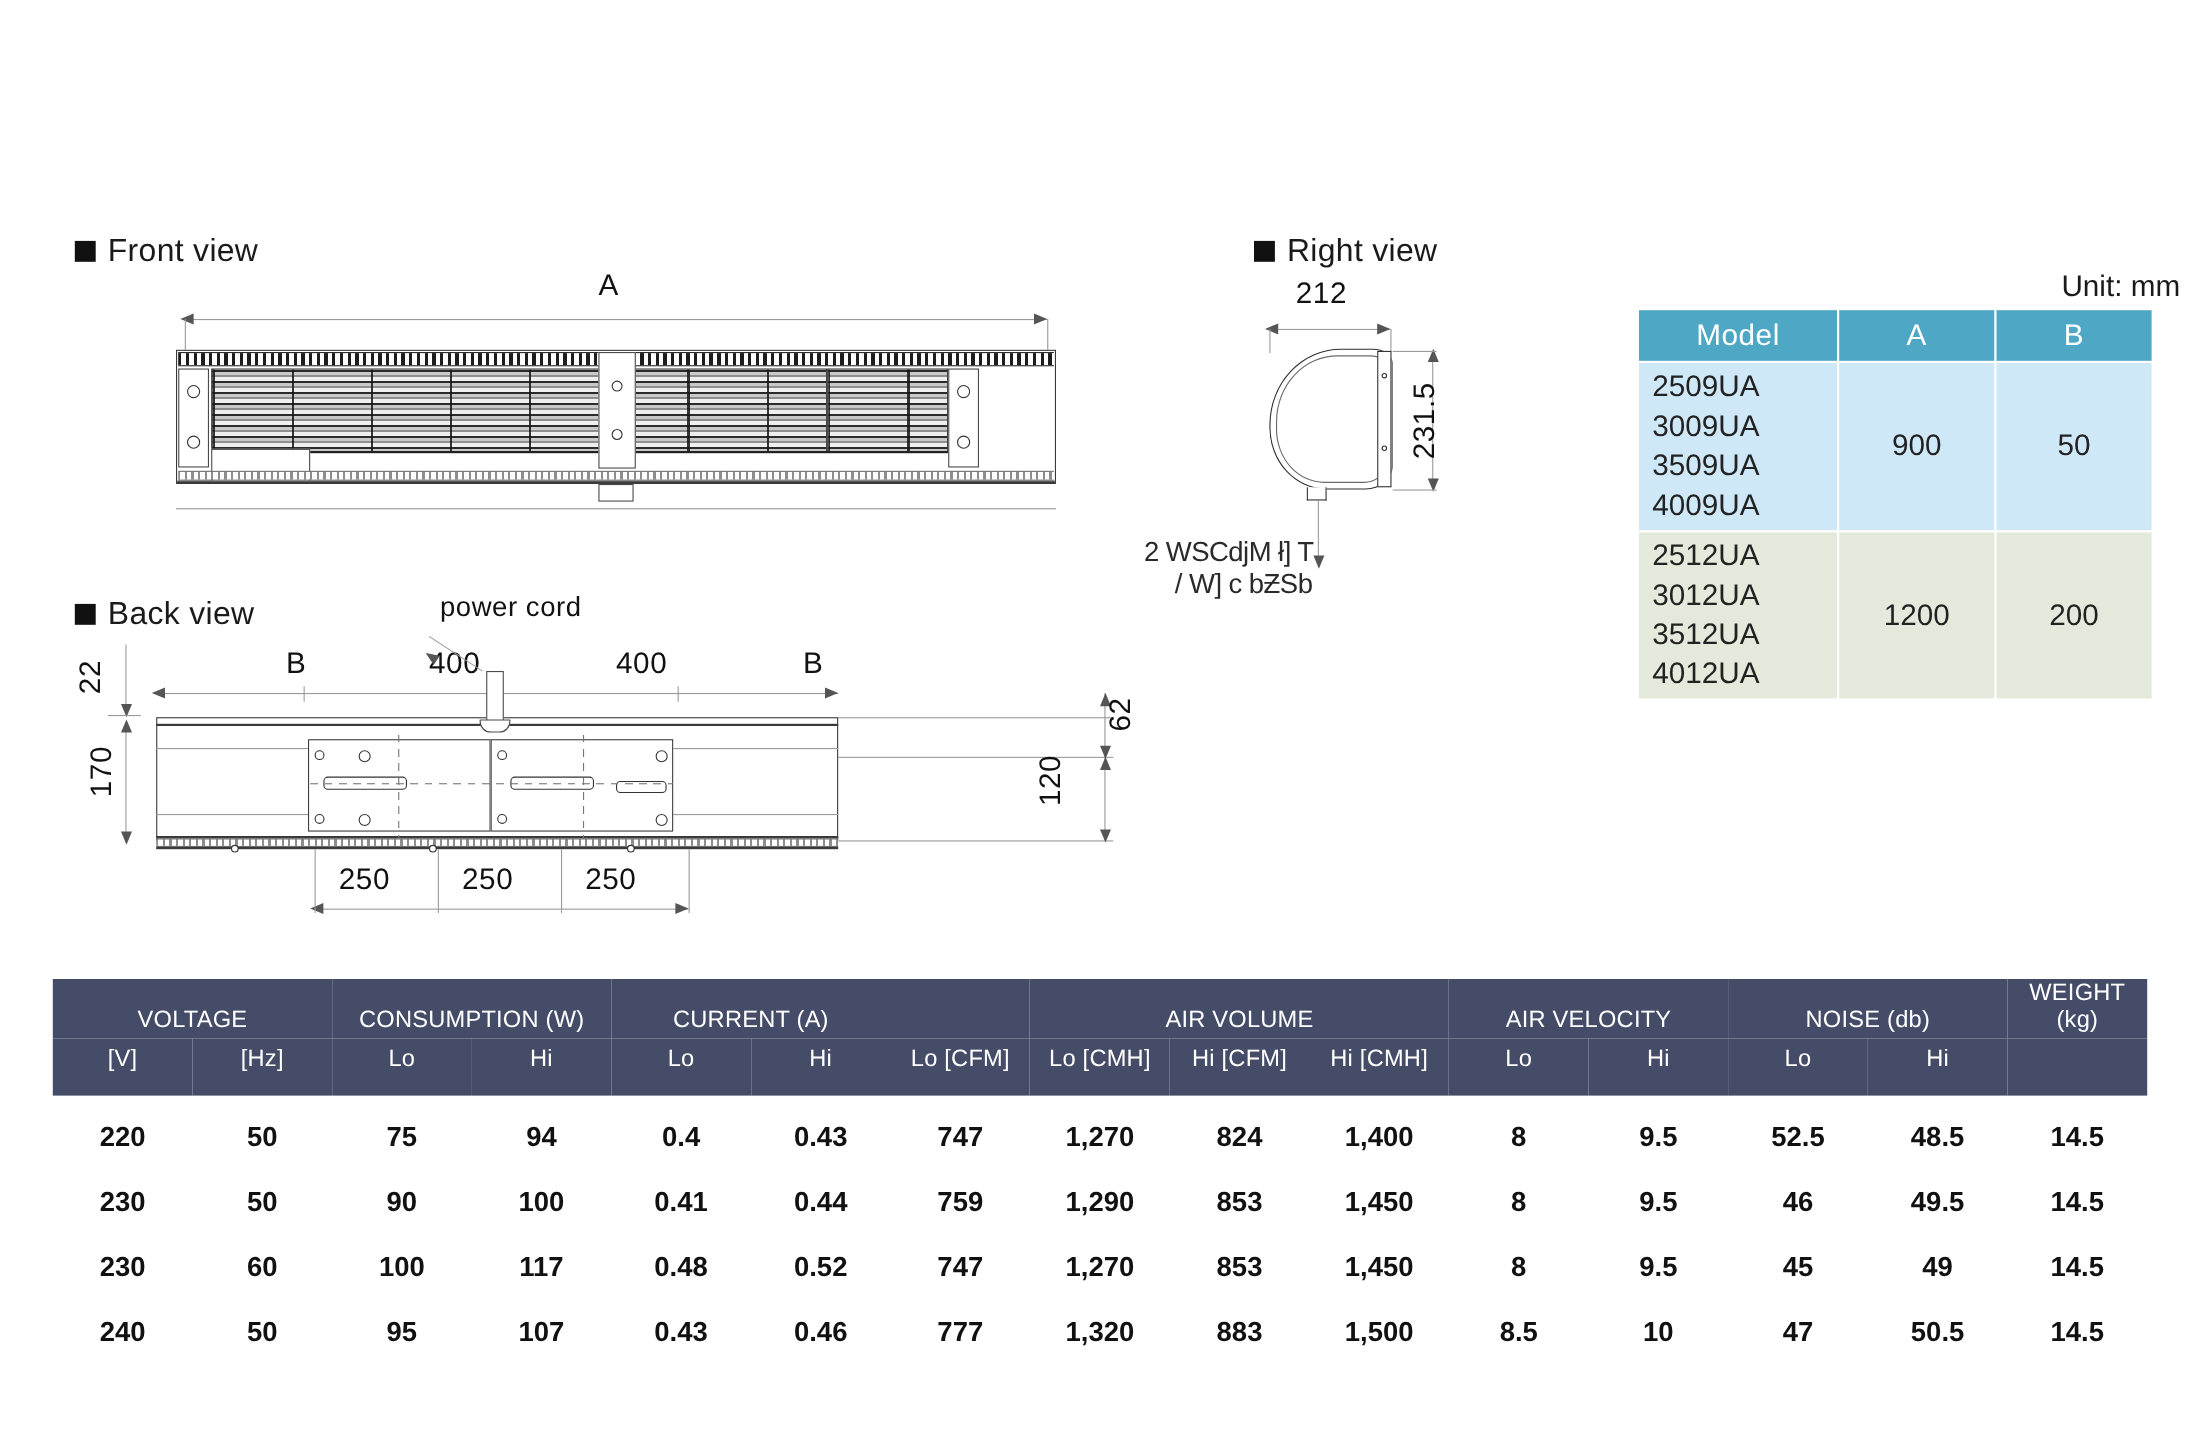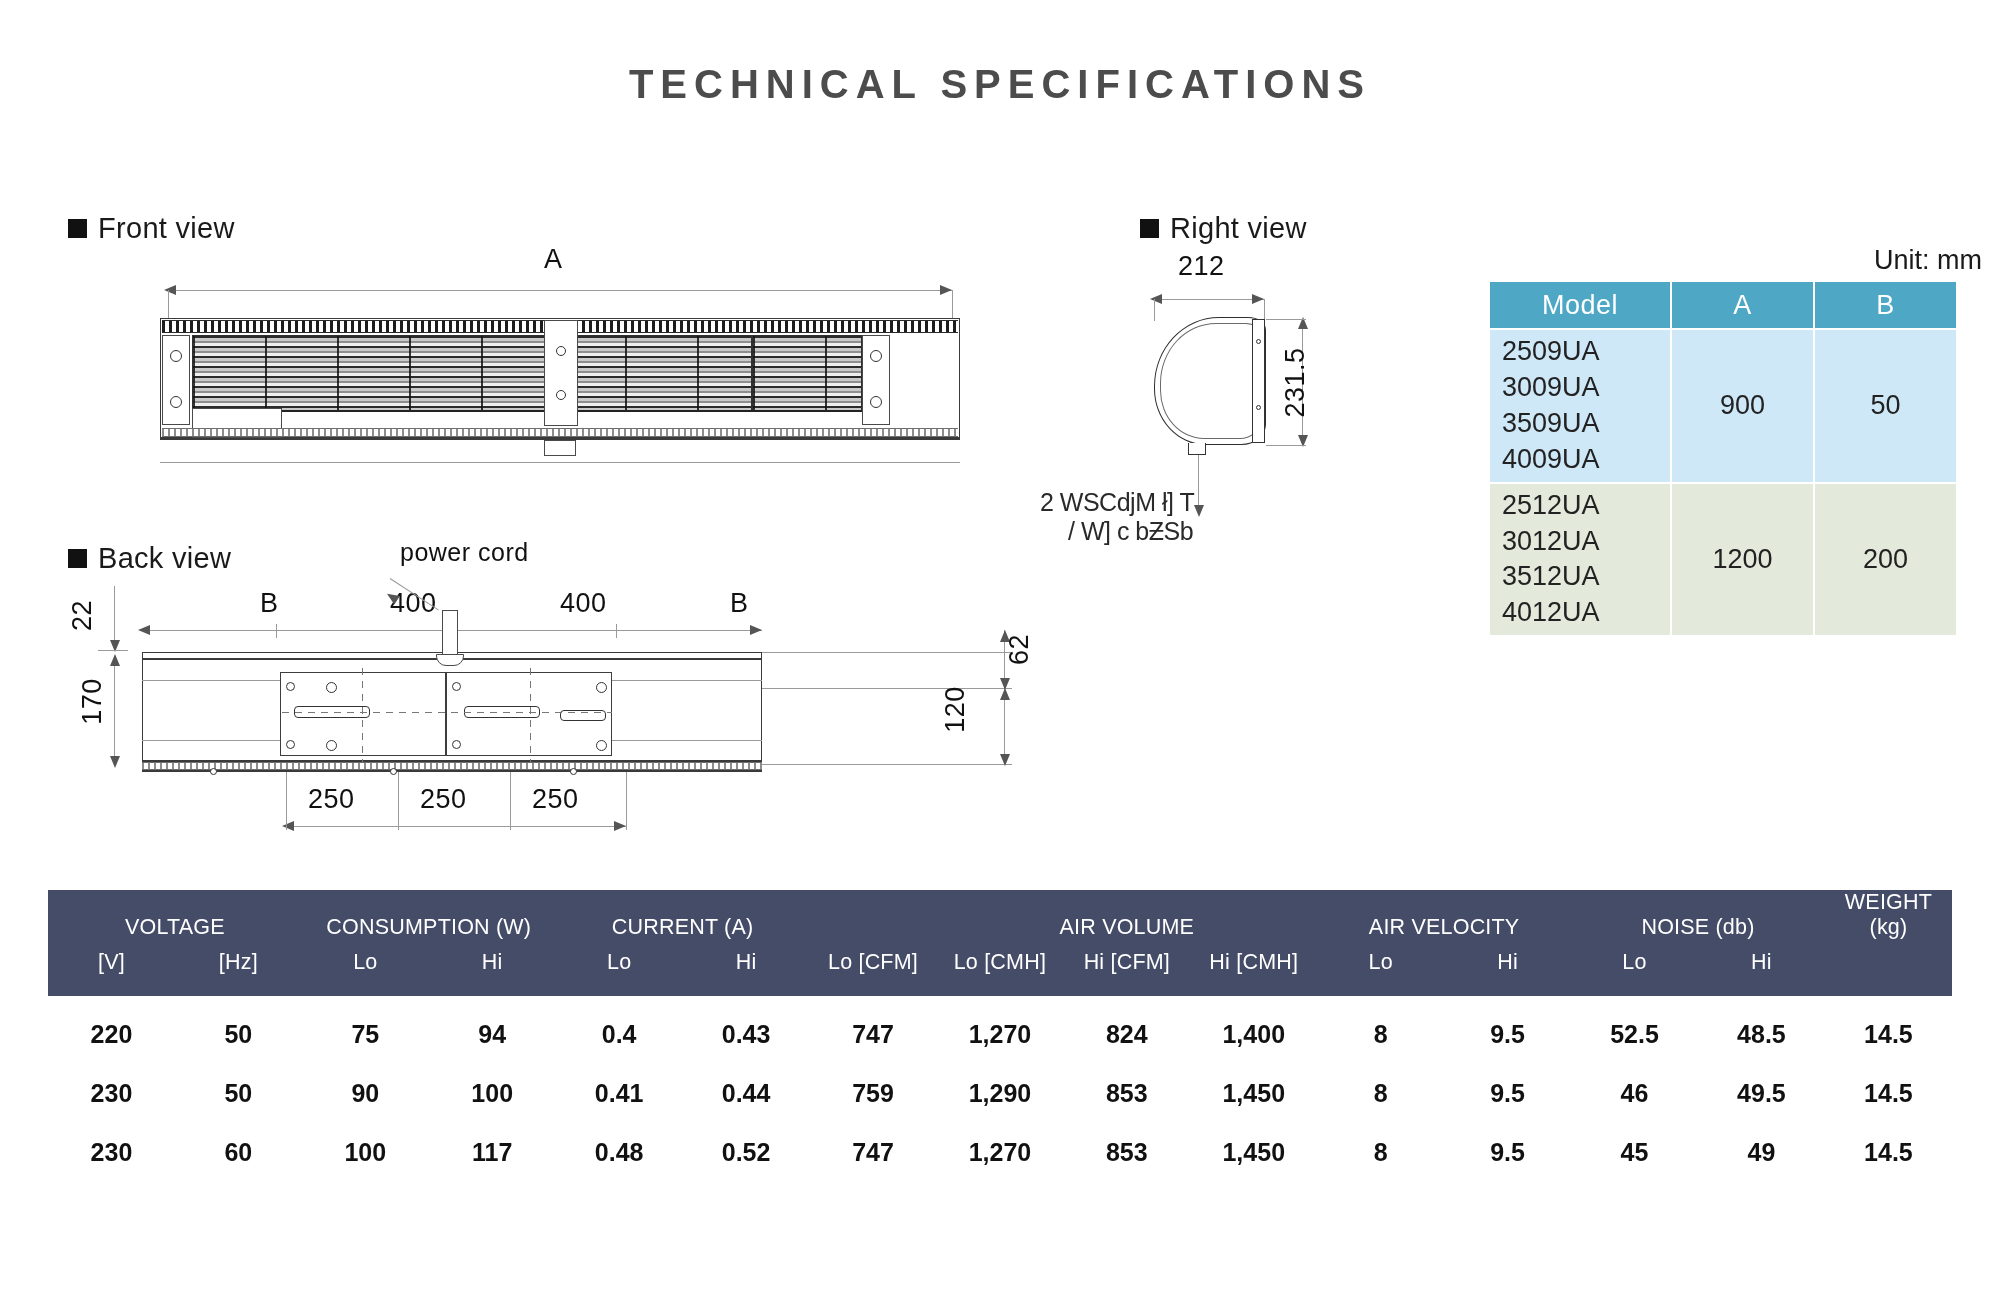--- a/index.html
+++ b/index.html
@@ -143,21 +143,20 @@
     text-align:center;font-size:25px;font-weight:700;color:#111;
     height:57px;border:none;
   }
   #spec-table tbody tr:first-child td{padding-top:10px;}
 </style>
 </head>
 <body>
 
 <div class="page">
 
-  <div class="title">TECHNICAL SPECIFICATIONS</div>
 
   <div class="view-head" id="front-head">
     <span class="bullet"></span>
     <span class="view-label">Front view</span>
   </div>
 
   <div class="draw" id="front-draw" style="left:140px;top:250px;width:840px;height:230px;">
 
     <div class="dim" style="left:404px;top:-6px;">A</div>
     <div class="ln h" style="left:28px;top:40px;width:784px;"></div>
@@ -425,16 +424,33 @@
           <td>747</td>
           <td>1,270</td>
           <td>853</td>
           <td>1,450</td>
           <td>8</td>
           <td>9.5</td>
           <td>45</td>
           <td>49</td>
           <td>14.5</td>
         </tr>
+        <tr>
+          <td>240</td>
+          <td>50</td>
+          <td>95</td>
+          <td>107</td>
+          <td>0.43</td>
+          <td>0.46</td>
+          <td>777</td>
+          <td>1,320</td>
+          <td>883</td>
+          <td>1,500</td>
+          <td>8.5</td>
+          <td>10</td>
+          <td>47</td>
+          <td>50.5</td>
+          <td>14.5</td>
+        </tr>
       </tbody>
   </table>
 
 </div>
 
 </body></html>

